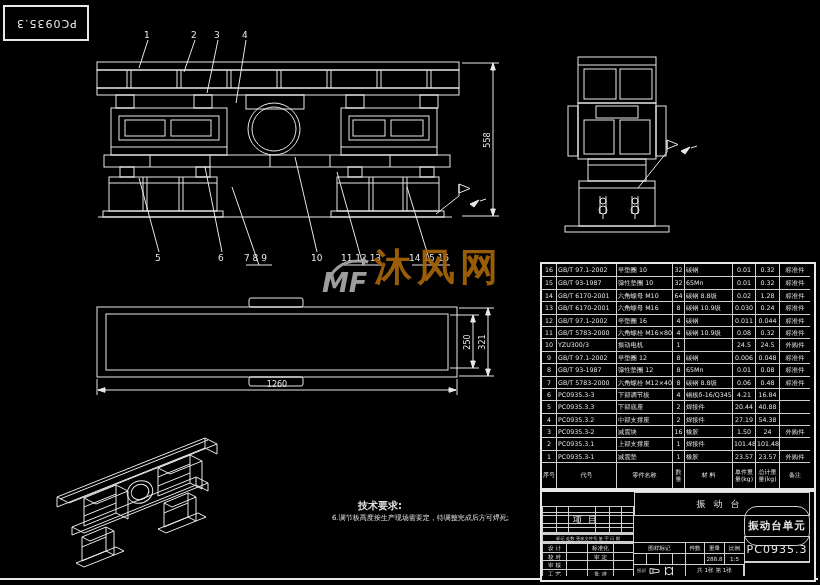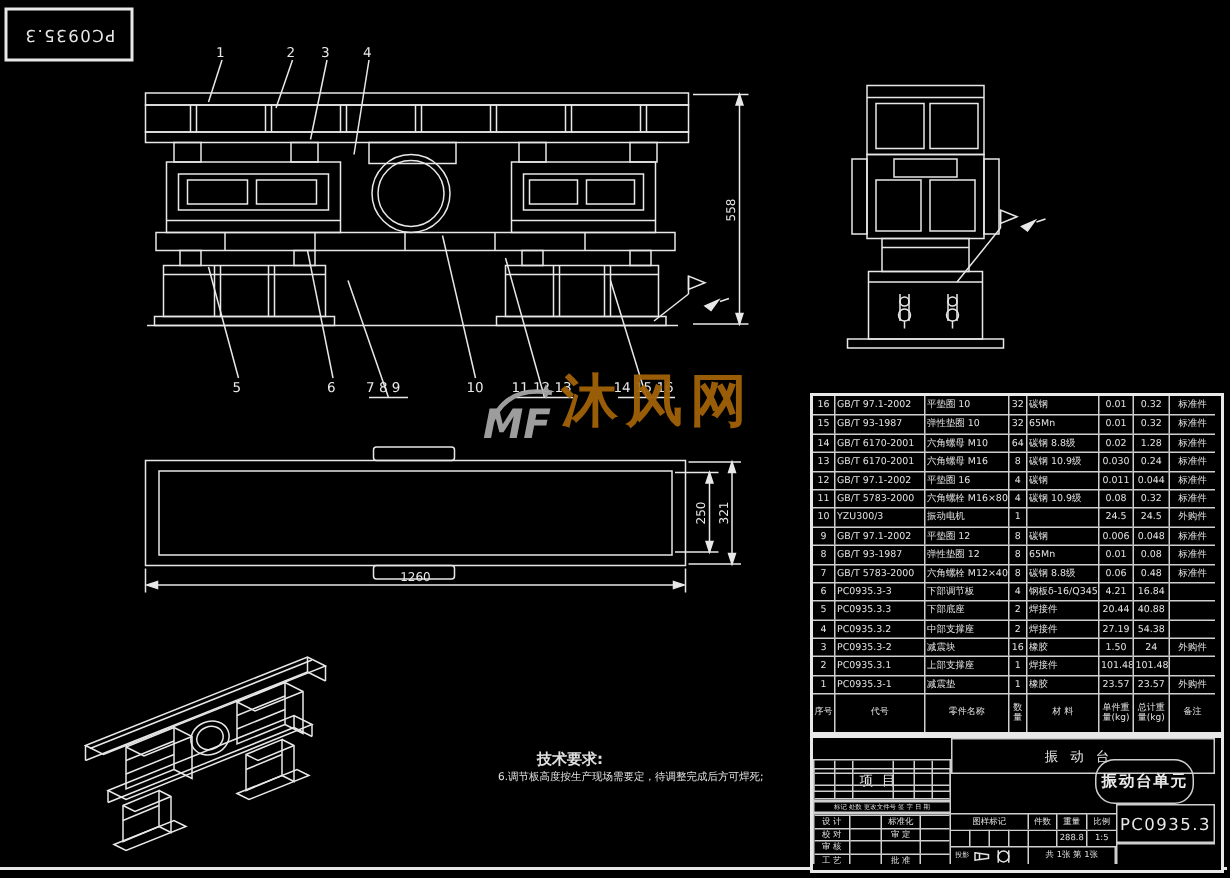--- a/index.html
+++ b/index.html
@@ -550,18 +550,18 @@
             <line x1="5" y1="3" x2="5" y2="7"></line>
             <circle cx="21" cy="5" r="3.6"></circle>
             <line x1="17.5" y1="0.8" x2="17.5" y2="9.2"></line>
             <line x1="24.5" y1="0.8" x2="24.5" y2="9.2"></line>
           </g>
         </svg>
       </div>
       <div class="stcell">共 1张 第 1张</div>
     </div>
 
-    <div class="tb-abs tb-center unit-cell" style="left:188px;top:14px;width:66px;height:30px;border-radius:13px;">振动台单元</div>
+    <div class="tb-abs tb-center unit-cell" style="left:202px;top:14px;width:66px;height:40px;border-radius:13px;">振动台单元</div>
     <div class="tb-abs tb-center dno-cell" style="left:202px;top:44px;width:66px;height:26px;">PC0935.3</div>
     <div class="tb-abs" style="left:202px;top:70px;width:66px;height:14px;border-bottom:none;border-right:none;"></div>
   </div>
 
 </div>
 
 </body></html>

